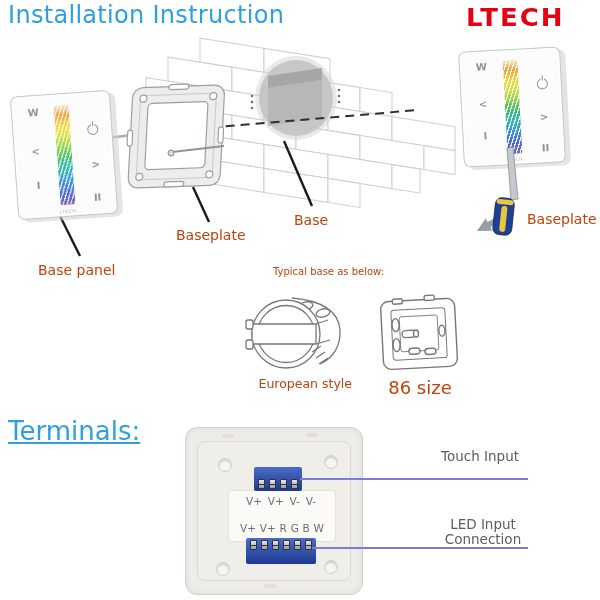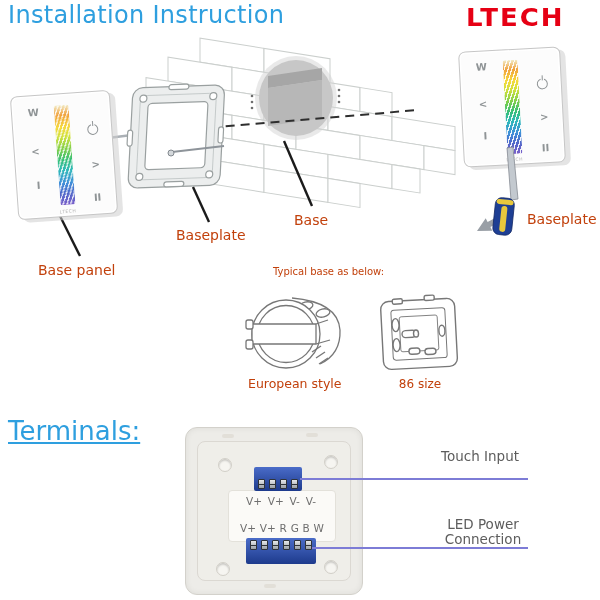--- a/index.html
+++ b/index.html
@@ -11,22 +11,22 @@
   #logo{left:466px;top:2px;font-size:26px;font-weight:bold;color:#E60014;letter-spacing:2px;
         transform:scaleY(.95);z-index:6;}
   #terminals-heading{left:8px;top:416px;font-size:26px;color:#2E9FDF;z-index:6;text-decoration:underline;}
   
   .glabel{font-size:14px;color:#c2410c;z-index:5;}
   #touch-panel-label{left:38px;top:262px;}
   #baseplate-label{left:176px;top:227px;}
   #base-label{left:294px;top:212px;}
   #uninstall-label{left:527px;top:211px;}
   #typical-heading{left:249px;top:266px;font-size:10px;margin-left:24px;}
-  #european-label{left:248px;top:376px;width:104px;text-align:left;font-size:12.5px;}
-  #size86-label{left:378px;top:377px;width:84px;text-align:center;font-size:12px;}
+  #european-label{left:248px;top:376px;width:104px;text-align:right;font-size:12.5px;}
+  #size86-label{left:378px;top:377px;width:84px;text-align:center;font-size:18px;}
   
   #bg-svg{left:0;top:0;z-index:1;}
   #front-svg{left:0;top:0;z-index:4;}
   
   .panel{position:absolute;background:#fcfcfc;border:1px solid #c6c6c6;border-radius:7px;
          box-shadow:5px 3px 0 rgba(205,205,205,.55), inset 0 0 0 1.5px #ffffff;z-index:3;}
   #panel-left{left:14px;top:93px;width:98px;height:122px;transform:rotate(-4deg);}
   #panel-right{left:461px;top:49px;width:100px;height:114px;transform:rotate(-3deg);}
   .pk{position:absolute;color:#8f9496;font-size:10px;font-weight:bold;line-height:1;}
   .pk-w{left:16%;top:10%;}
@@ -271,17 +271,17 @@
     </div>
   </div>
 
   <div class="lead" id="lead-power"></div>
   <div class="lead" id="lead-led"></div>
 
   <div class="rlabel" id="power-label">
     <div>Touch Input</div>
   </div>
   <div class="rlabel" id="led-label">
-    <div>LED Power</div>
+    <div>LED Input</div>
     <div>Connection</div>
   </div>
 
 </div>
 
 </body></html>

